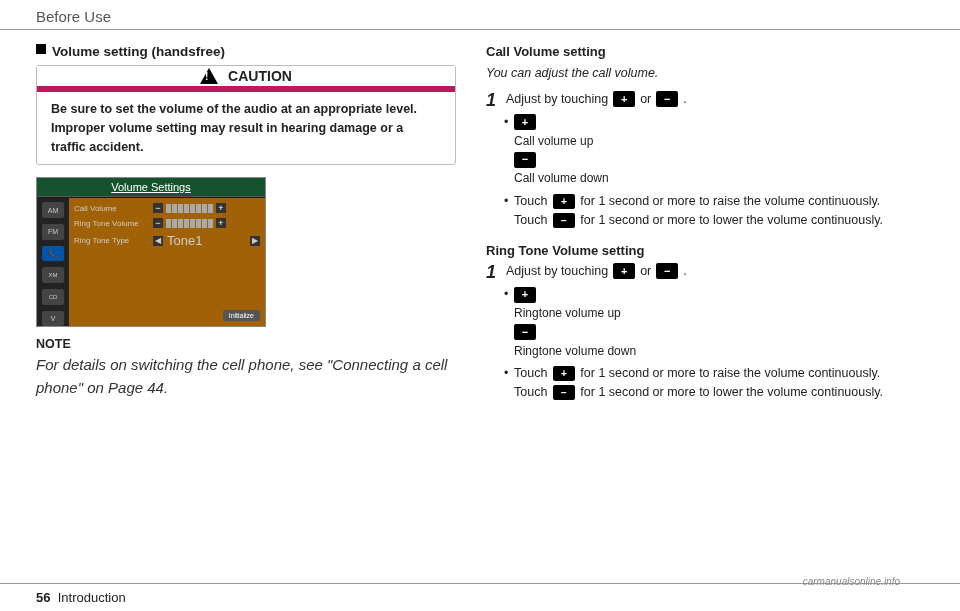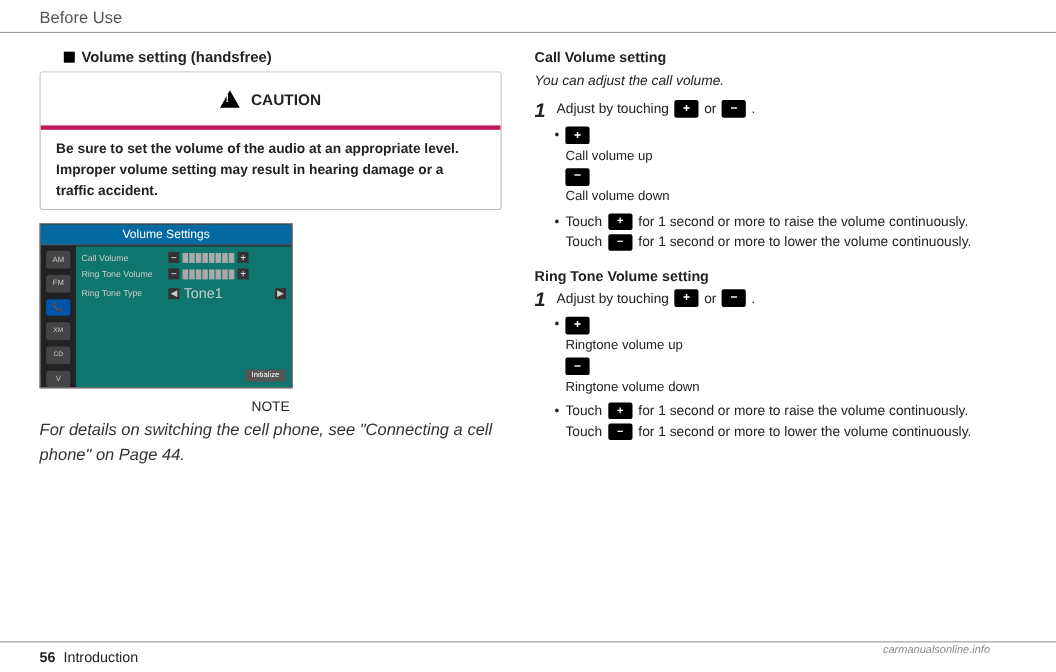--- a/index.html
+++ b/index.html
@@ -32,23 +32,22 @@
     .right-col {
       flex: 1;
       padding-top: 14px;
       padding-right: 10px;
     }
     .section-title {
       font-size: 13.5px;
       font-weight: bold;
       margin-bottom: 6px;
       display: flex;
-      align-items: center;
+      align-items: flex-start;
       gap: 6px;
-      margin-left: 22px;
     }
     .section-title .black-square {
       display: inline-block;
       width: 10px;
       height: 10px;
       background: #000;
       flex-shrink: 0;
     }
     .section-body {
       font-size: 12.5px;
@@ -59,24 +58,24 @@
     .caution-box {
       border: 1px solid #bbb;
       border-radius: 3px;
       margin-bottom: 12px;
     }
     .caution-header {
       display: flex;
       align-items: center;
       justify-content: center;
       gap: 10px;
-      padding: 16px 0;
+      padding: 2px 0;
       font-weight: bold;
       font-size: 14px;
-      border-bottom: 4px solid #be185d;
+      border-bottom: 6px solid #be185d;
       background: #fff;
     }
     .caution-triangle {
       display: inline-block;
       width: 0;
       height: 0;
       border-left: 9px solid transparent;
       border-right: 9px solid transparent;
       border-bottom: 16px solid #000;
       position: relative;
@@ -100,26 +99,27 @@
     .screen-image {
       border: 1px solid #888;
       background: #1a1a1a;
       width: 230px;
       height: 150px;
       margin-bottom: 10px;
       position: relative;
       overflow: hidden;
     }
     .screen-title-bar {
-      background: #0369a1;
+      background: #14532d;
       color: #fff;
       font-size: 11px;
       padding: 3px 8px;
       text-align: center;
       border-bottom: 1px solid #555;
+      text-decoration: underline;
     }
     .screen-sidebar {
       position: absolute;
       left: 0;
       top: 20px;
       width: 32px;
       bottom: 0;
       background: #222;
       display: flex;
       flex-direction: column;
@@ -141,21 +141,21 @@
     .screen-icon.active {
       background: #0055aa;
       color: #fff;
     }
     .screen-content {
       position: absolute;
       left: 32px;
       top: 20px;
       right: 0;
       bottom: 0;
-      background: #0f766e;
+      background: #a16207;
       padding: 5px;
     }
     .screen-row {
       display: flex;
       align-items: center;
       margin-bottom: 5px;
       gap: 4px;
     }
     .screen-label {
       color: #ccc;
@@ -234,24 +234,23 @@
       border-radius: 2px;
       position: absolute;
       bottom: 5px;
       right: 5px;
     }
     
     .note-section {
       margin-top: 4px;
     }
     .note-title {
-      font-weight: normal;
+      font-weight: bold;
       font-size: 12.5px;
       margin-bottom: 3px;
-      text-align: center;
     }
     .note-text {
       font-size: 15px;
       line-height: 1.5;
       color: #333;
       font-style: italic;
     }
     
     .subsection-title {
       font-weight: bold;
@@ -356,21 +355,21 @@
       border-top: 1px solid #999;
       display: flex;
       align-items: center;
     }
     .footer-page-num {
       font-weight: bold;
       font-size: 13px;
     }
     .watermark {
       position: absolute;
-      bottom: 14px;
+      bottom: 24px;
       right: 60px;
       font-size: 10px;
       color: #888;
       font-style: italic;
     }
   </style>
 </head>
 <body>
 
 <div class="page-header">

